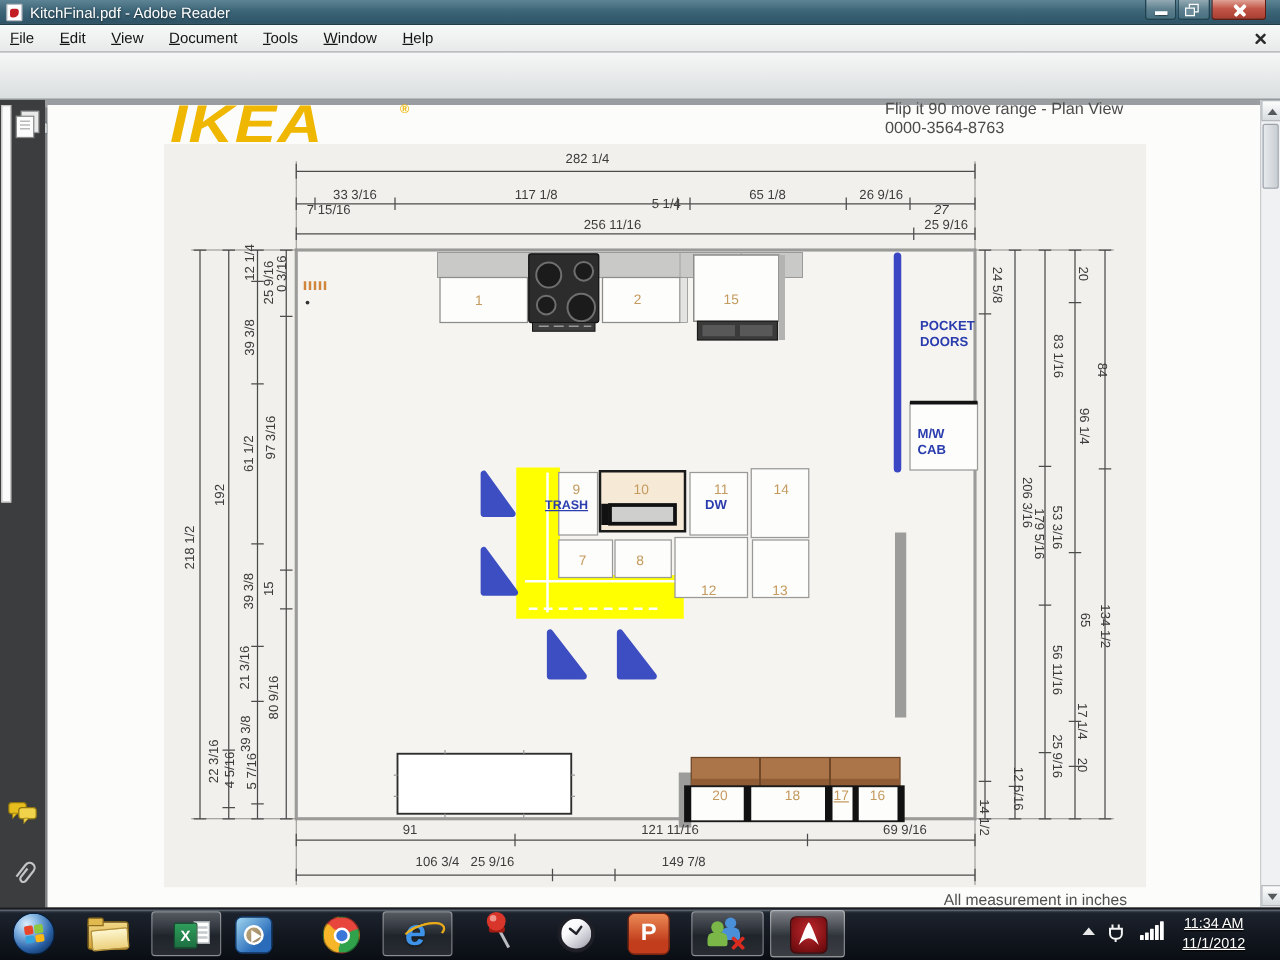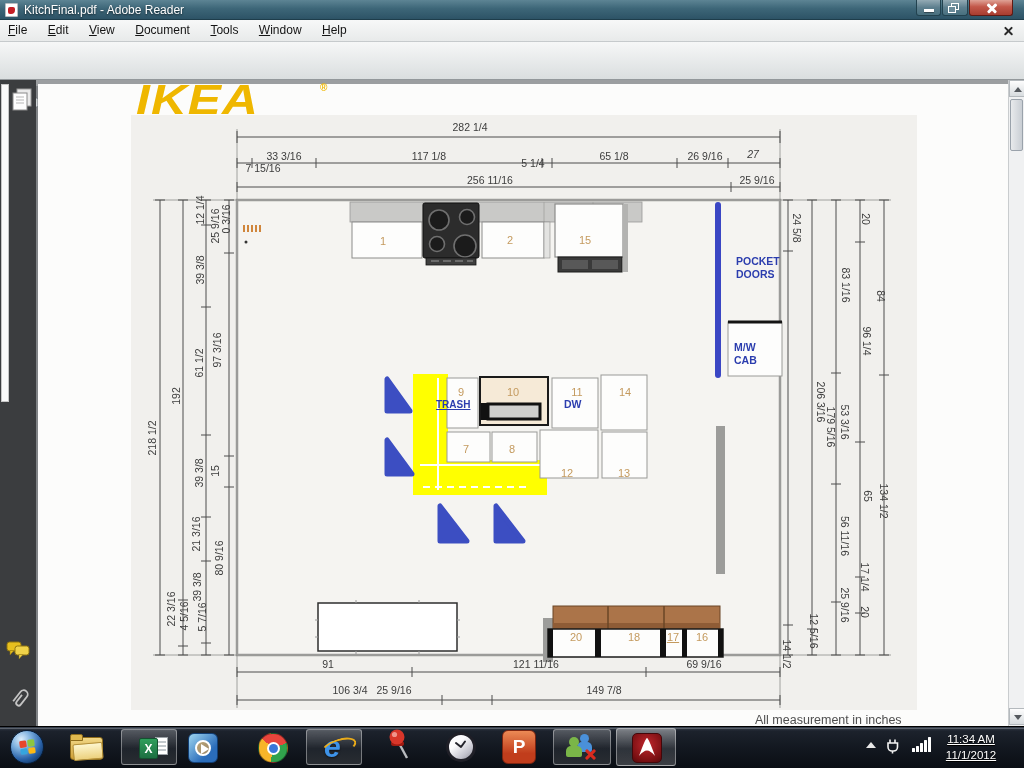--- a/index.html
+++ b/index.html
@@ -336,29 +336,33 @@
         <rect x="116" y="110" width="2" height="7"></rect>
       <rect x="120" y="110" width="2" height="7"></rect>
         <rect x="124" y="110" width="2" height="7"></rect>
       <rect x="128" y="110" width="2" height="7"></rect>
     </g>
     <circle cx="115" cy="127" r="1.5" fill="#333333"></circle>
   </svg>
 
   <div class="abs" id="ikea-logo">IKEA</div>
   <div class="abs" id="ikea-reg">®</div>
+  <div class="abs" id="doc-header">
+    <div>Flip it 90 move range - Plan View</div>
+    <div>0000-3564-8763</div>
+  </div>
   <div class="abs" id="doc-footer">All measurement in inches</div>
 
   <span class="dim" style="left:470px;top:127px;">282 1/4</span>
   <span class="dim" style="left:284px;top:156px;">33 3/16</span>
   <span class="dim" style="left:429px;top:156px;">117 1/8</span>
   <span class="dim" style="left:533px;top:163px;">5 1/4</span>
   <span class="dim" style="left:614px;top:156px;">65 1/8</span>
   <span class="dim" style="left:705px;top:156px;">26 9/16</span>
-  <span class="dim" style="left:753px;top:154px;font-style:italic;">27</span>
+  <span class="dim" style="left:753px;top:168px;font-style:italic;">27</span>
   <span class="dim" style="left:263px;top:168px;">7 15/16</span>
   <span class="dim" style="left:490px;top:180px;">256 11/16</span>
   <span class="dim" style="left:757px;top:180px;">25 9/16</span>
 
   <span class="dim rl" style="left:152px;top:438px;">218 1/2</span>
   <span class="dim rl" style="left:176px;top:396px;">192</span>
   <span class="dim rl" style="left:171px;top:609px;">22 3/16</span>
   <span class="dim rl" style="left:184px;top:616px;">4 5/16</span>
   <span class="dim rl" style="left:200px;top:210px;">12 1/4</span>
   <span class="dim rl" style="left:200px;top:270px;">39 3/8</span>
@@ -385,24 +389,24 @@
   <span class="dim rr" style="left:866px;top:219px;">20</span>
   <span class="dim rr" style="left:867px;top:341px;">96 1/4</span>
   <span class="dim rr" style="left:868px;top:496px;">65</span>
   <span class="dim rr" style="left:865px;top:577px;">17 1/4</span>
   <span class="dim rr" style="left:865px;top:612px;">20</span>
   <span class="dim rr" style="left:881px;top:296px;">84</span>
   <span class="dim rr" style="left:884px;top:501px;">134 1/2</span>
 
   <span class="dim" style="left:328px;top:664px;">91</span>
   <span class="dim" style="left:536px;top:664px;">121 11/16</span>
-  <span class="dim" style="left:704px;top:664px;">69 9/16</span>
+  <span class="dim" style="left:724px;top:664px;">69 9/16</span>
   <span class="dim" style="left:350px;top:690px;">106 3/4</span>
   <span class="dim" style="left:394px;top:690px;">25 9/16</span>
-  <span class="dim" style="left:604px;top:690px;text-align:right;">149 7/8</span>
+  <span class="dim" style="left:547px;top:690px;text-align:right;">149 7/8</span>
 
   <span class="cab" style="left:383px;top:241px;">1</span>
   <span class="cab" style="left:510px;top:240px;">2</span>
   <span class="cab" style="left:585px;top:240px;">15</span>
   <span class="cab" style="left:461px;top:392px;">9</span>
   <span class="cab" style="left:513px;top:392px;">10</span>
   <span class="cab" style="left:577px;top:392px;">11</span>
   <span class="cab" style="left:625px;top:392px;">14</span>
   <span class="cab" style="left:466px;top:449px;">7</span>
   <span class="cab" style="left:512px;top:449px;">8</span>

